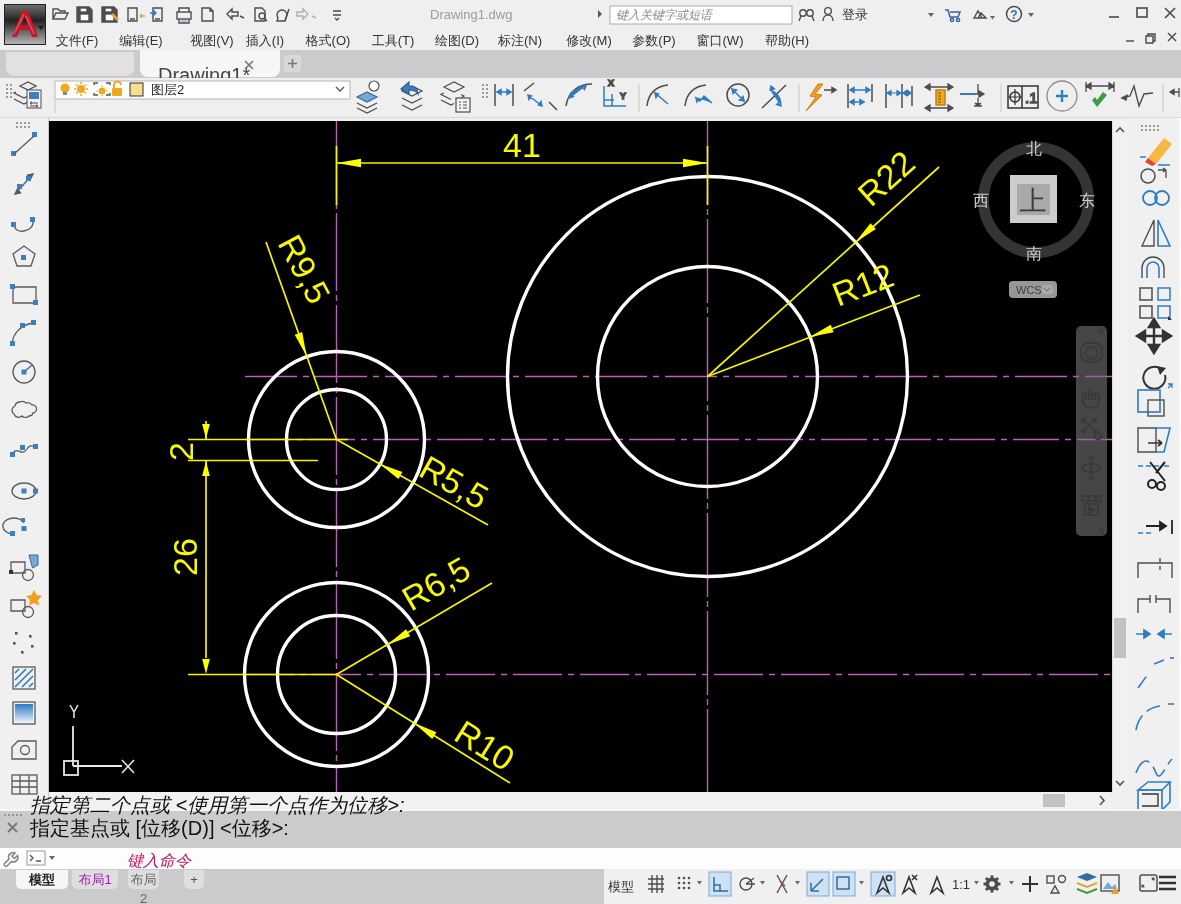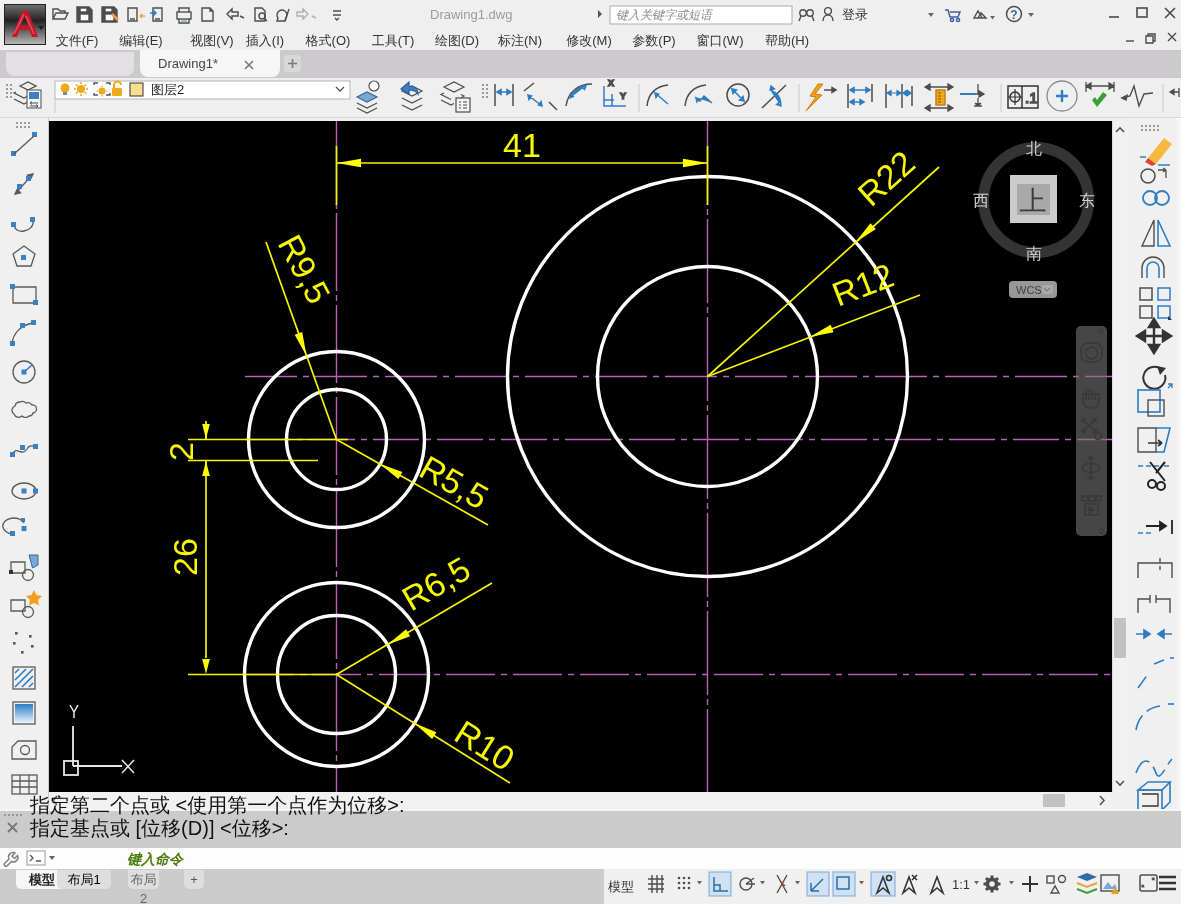--- a/index.html
+++ b/index.html
@@ -136,21 +136,21 @@
     <path d="M2 10 h8"></path>
     <path d="M22 5 h7 v7 h-7 z M24 5 v-2 h7 v7 h-2"></path>
     <path d="M44 2 l8 8 M52 2 l-8 8"></path>
   </g>
 </svg>
 
 <div id="tabbar"></div>
 <div class="abs" style="left:6px;top:52px;width:128px;height:24px;background:#e2e0e2;border-radius:0 0 8px 8px;"></div>
 <div class="abs" style="left:34px;top:56px;font-size:14px;color:#8a8a8a;margin-top:40px;">开始</div>
 <div class="abs" style="left:140px;top:50px;width:140px;height:27px;background:#f7f6f7;border-radius:0 0 8px 8px;"></div>
-<div class="abs" style="left:158px;top:56px;font-size:13px;color:#444;">Drawing1*</div>
+<div class="abs" style="left:158px;top:64px;font-size:20px;color:#444;">Drawing1*</div>
 <svg class="abs" style="left:243px;top:59px;" width="12" height="12" viewBox="0 0 12 12">
     <path d="M2 2 l8 8 M10 2 l-8 8" stroke="#777" stroke-width="1.6"></path>
   </svg>
 <div class="abs" style="left:284px;top:55px;width:17px;height:17px;background:#d9d7d9;border-radius:3px;"></div>
 <svg class="abs" style="left:284px;top:55px;" width="17" height="17" viewBox="0 0 17 17">
     <path d="M4 8.5 h9 M8.5 4 v9" stroke="#7a7a7a" stroke-width="1.6"></path>
   </svg>
 
 <div id="toolbar"></div>
 <svg class="abs" style="left:0px;top:78px;" width="1181" height="40" viewBox="0 0 1181 40">
@@ -619,44 +619,44 @@
 <div id="hscroll"></div>
 <svg class="abs" style="left:49px;top:792px;" width="1063" height="17" viewBox="0 0 1063 17">
   <path d="M8 4 l-4 4.5 4 4.5" stroke="#555" stroke-width="1.6" fill="none"></path>
   <rect x="994" y="2" width="22" height="13" fill="#c2c2c2"></rect>
   <path d="M1051 4 l4 4.5 -4 4.5" stroke="#555" stroke-width="1.6" fill="none"></path>
 </svg>
 
 <div id="cmdpanel"></div>
 <div id="cmdgray"></div>
 <div class="cmdtext" style="top:815px;">指定基点或 [位移(D)] &lt;位移&gt;:</div>
-<div class="cmdtext" style="top:792px;">指定第二个点或 &lt;使用第一个点作为位移&gt;:</div>
+<div class="cmdtext" style="top:792px;font-style:italic;">指定第二个点或 &lt;使用第一个点作为位移&gt;:</div>
 <svg class="abs" style="left:0px;top:811px;" width="28" height="37" viewBox="0 0 28 37">
   <g fill="#9a9a9a">
     <rect x="4" y="3" width="2" height="2"></rect>
       <rect x="8" y="3" width="2" height="2"></rect>
       <rect x="12" y="3" width="2" height="2"></rect>
       <rect x="16" y="3" width="2" height="2"></rect>
       <rect x="20" y="3" width="2" height="2"></rect>
   </g>
   <path d="M8 12 l9 9 M17 12 l-9 9" stroke="#777" stroke-width="1.8" fill="none"></path>
 </svg>
 <div id="cmdinput"></div>
 <svg class="abs" style="left:0px;top:848px;" width="140" height="21" viewBox="0 0 140 21">
   <path d="M15 5 a4.5 4.5 0 0 0 -6 6 l-4.5 4.5 a1.8 1.8 0 0 0 2.5 2.5 l4.5 -4.5 a4.5 4.5 0 0 0 6 -6 l-3 3 -2.5 -2.5 z" fill="none" stroke="#828282" stroke-width="1.5"></path>
   <rect x="27" y="3" width="18" height="14" fill="#fff" stroke="#999"></rect>
   <path d="M30 7 l3 3 -3 3 M36 13 h5" stroke="#555" stroke-width="1.3" fill="none"></path>
   <path d="M49 8 l6 0 -3 4 z" fill="#666"></path>
 </svg>
-<div class="abs" style="left:127px;top:851px;font-size:14px;font-style:italic;color:#4d7c0f;font-weight:bold;">键入命令</div>
+<div class="abs" style="left:127px;top:851px;font-size:16px;font-style:italic;color:#be185d;">键入命令</div>
 
 <div id="statusbar"></div>
 <div id="statusleft"></div>
 <div class="ltab" style="left:16px;width:52px;background:#f6f6f6;color:#222;font-weight:bold;">模型</div>
-<div class="ltab" style="left:57px;width:54px;background:#dedede;color:#000000;">布局1</div>
+<div class="ltab" style="left:72px;width:46px;background:#dedede;color:#a21caf;">布局1</div>
 <div class="ltab" style="left:128px;width:31px;background:#dedede;color:#666;">布局2</div>
 <div class="ltab" style="left:184px;width:20px;background:#dedede;color:#555;">+</div>
 <div class="abs" style="left:608px;top:878px;font-size:13px;color:#333;">模型</div>
 <svg class="abs" style="left:640px;top:869px;" width="541" height="35" viewBox="0 0 541 35">
 
   <g stroke="#4d4d4d" stroke-width="1.4" fill="none">
     <path d="M8 10 h16 M8 15 h16 M8 20 h16 M12 6 v18 M17 6 v18 M22 6 v18"></path>
   </g>
   <g fill="#4d4d4d">
     <circle cx="39" cy="9" r="1.3"></circle>

